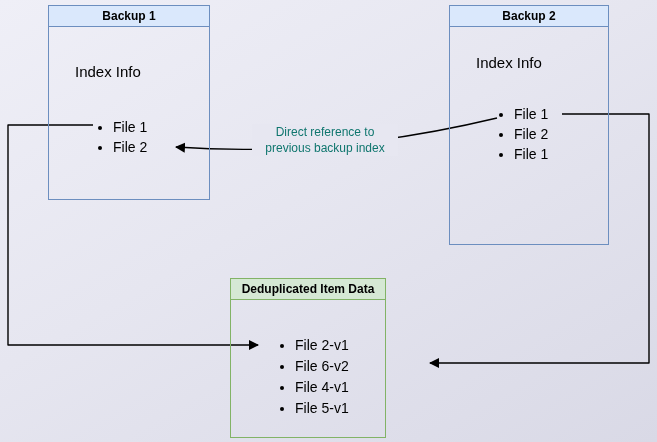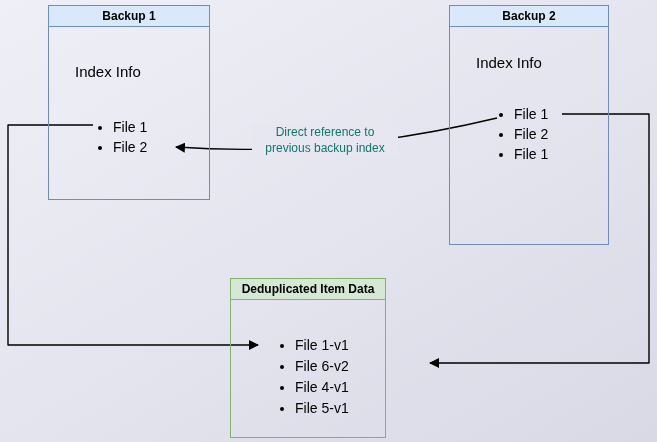--- a/index.html
+++ b/index.html
@@ -98,21 +98,21 @@
     <ul class="file-list">
       <li>File 1</li>
       <li>File 2</li>
       <li>File 1</li>
     </ul>
   </div>
 
   <div class="box green" id="dedup">
     <div class="box-header">Deduplicated Item Data</div>
     <ul class="file-list">
-      <li>File 1-v1</li>
+      <li>File 2-v1</li>
       <li>File 6-v2</li>
       <li>File 4-v1</li>
       <li>File 5-v1</li>
     </ul>
   </div>
 
   <div class="annotation">Direct reference to previous backup index</div>
 
 </div>
 

